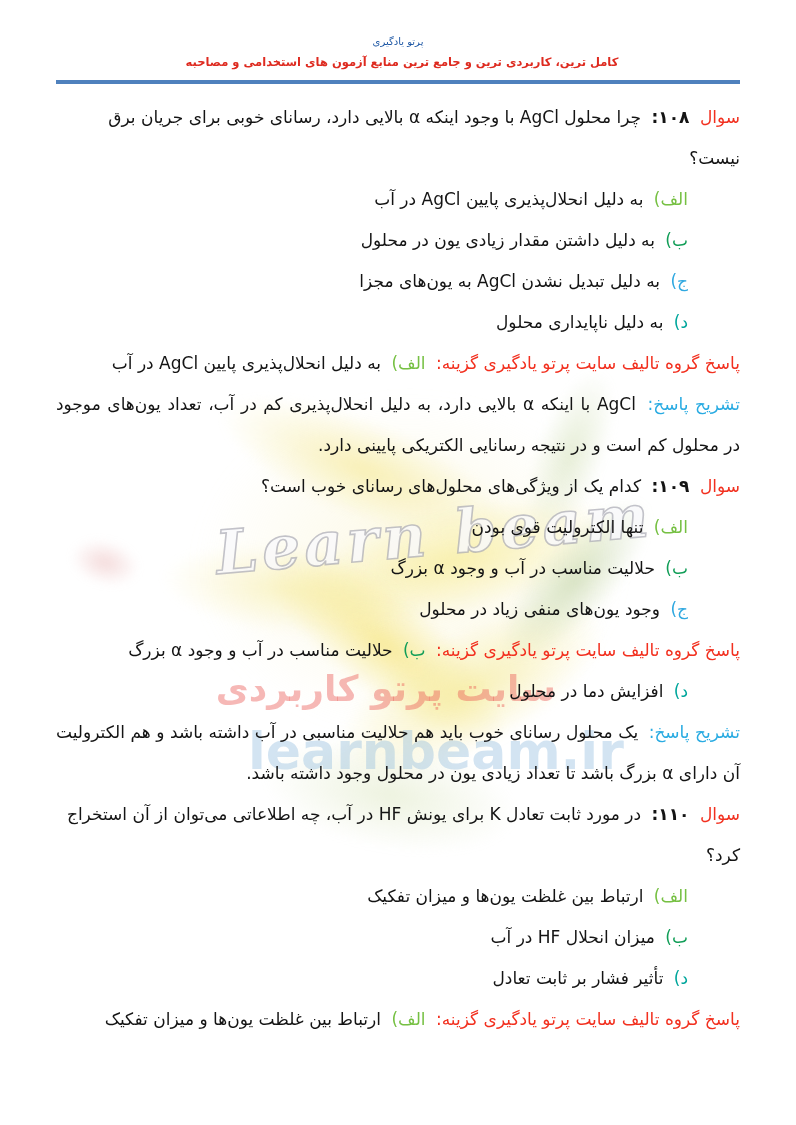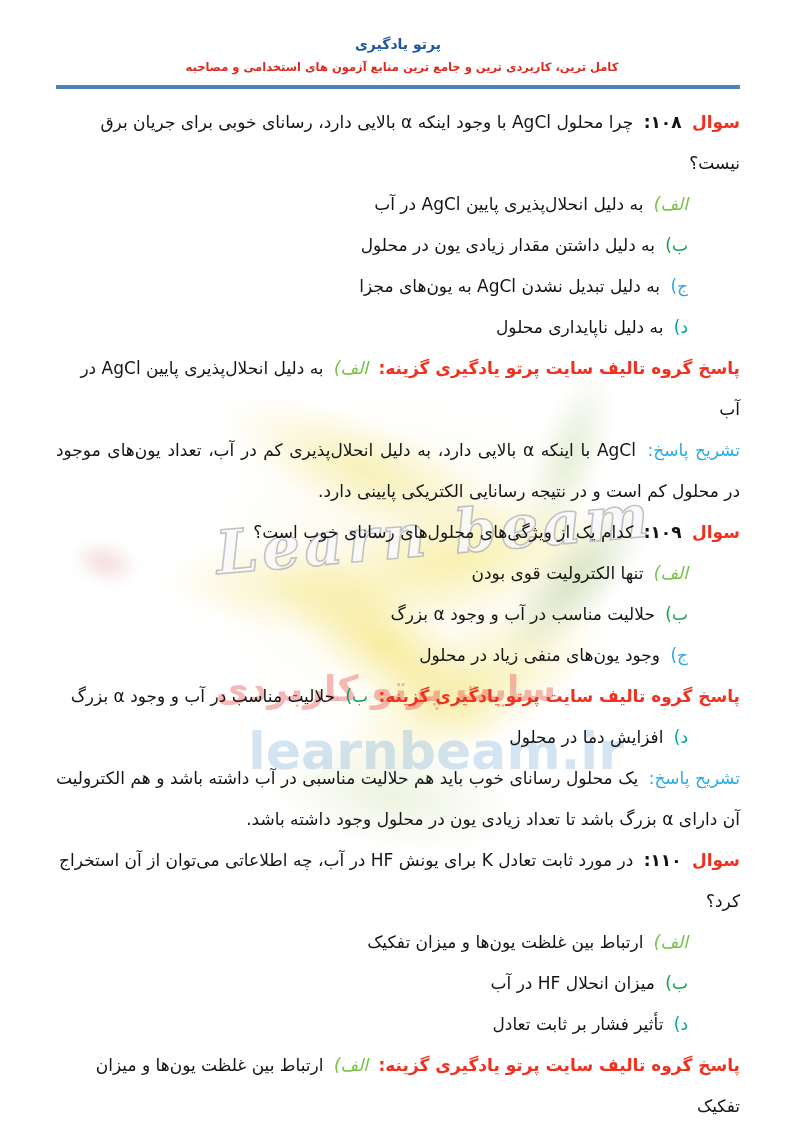--- a/index.html
+++ b/index.html
@@ -35,33 +35,33 @@
     font-family:"DejaVu Serif", serif; font-style:italic; font-weight:bold; font-size:60px;
     letter-spacing:4px; color:rgba(246,246,250,.55); -webkit-text-stroke:1.6px rgba(148,148,160,.55);
     text-shadow:0 0 2px rgba(255,255,255,.6); transform:rotate(-5deg); pointer-events:none; }
   .wm-red{ position:absolute; right:240px; top:668px; direction:rtl;
     font-size:36px; font-weight:bold; color:rgba(233,85,80,.42); pointer-events:none; }
   .wm-blue{ position:absolute; left:248px; top:721px;
     font-size:52px; font-weight:bold; color:rgba(140,185,222,.38); pointer-events:none; }
 
   
   .header{ position:relative; padding-top:36px; text-align:center; direction:rtl; }
-  .h-title{ font-size:14px; font-weight:bold; color:#1c56a4; }
+  .h-title{ font-size:10px; font-weight:normal; color:#1c56a4; }
   .h-tag{ margin-top:8px; font-size:11.5px; font-weight:bold; color:#de2b20;margin-left:8px; }
   .divider{ margin:11px 56px 0 56px; height:3px; background:#95b3d7;
     border-top:3px solid #4f81bd; border-bottom:1px solid #4f81bd; }
 
   
   .content{ position:relative; margin:13px 56px 0 56px; direction:rtl; font-size:17px; color:#141414; }
   .line{ line-height:41px; }
   .line > span{ margin-left:5px; }
   .opt{ padding-right:52px; }
   .expl{ text-align:justify; }
-  .c-red{ color:#f2301f; font-weight:bold; }
-  .c-green1{ color:#76c043;font-style:italic; }
+  .c-red{ color:#f2301f; font-weight:normal; }
+  .c-green1{ color:#76c043; }
   .c-green2{ color:#129e58; }
   .c-blue1{ color:#2fa8e0; }
   .c-teal{ color:#00a69c; }
   .c-expl{ color:#29abe2;margin-top:44px; }
   .q-num{ color:#141414; font-weight:bold;text-align:center; }
 </style>
 </head>
 <body>
 
 <div class="page">

